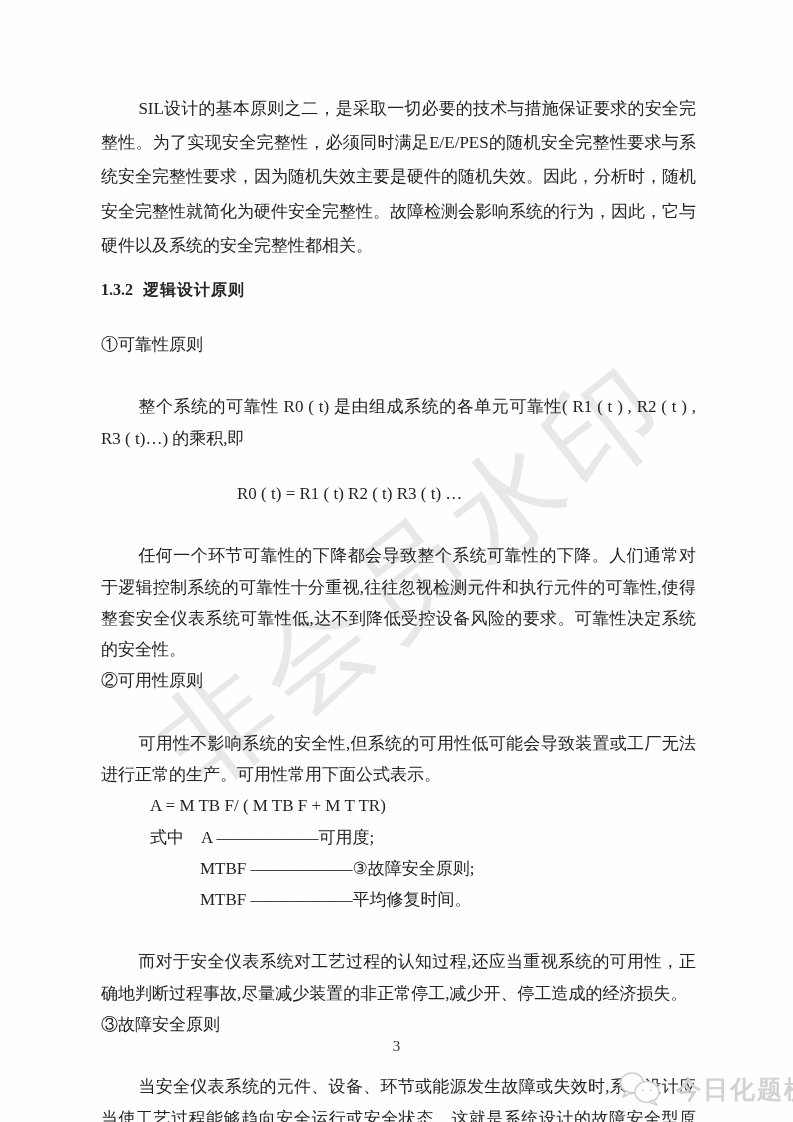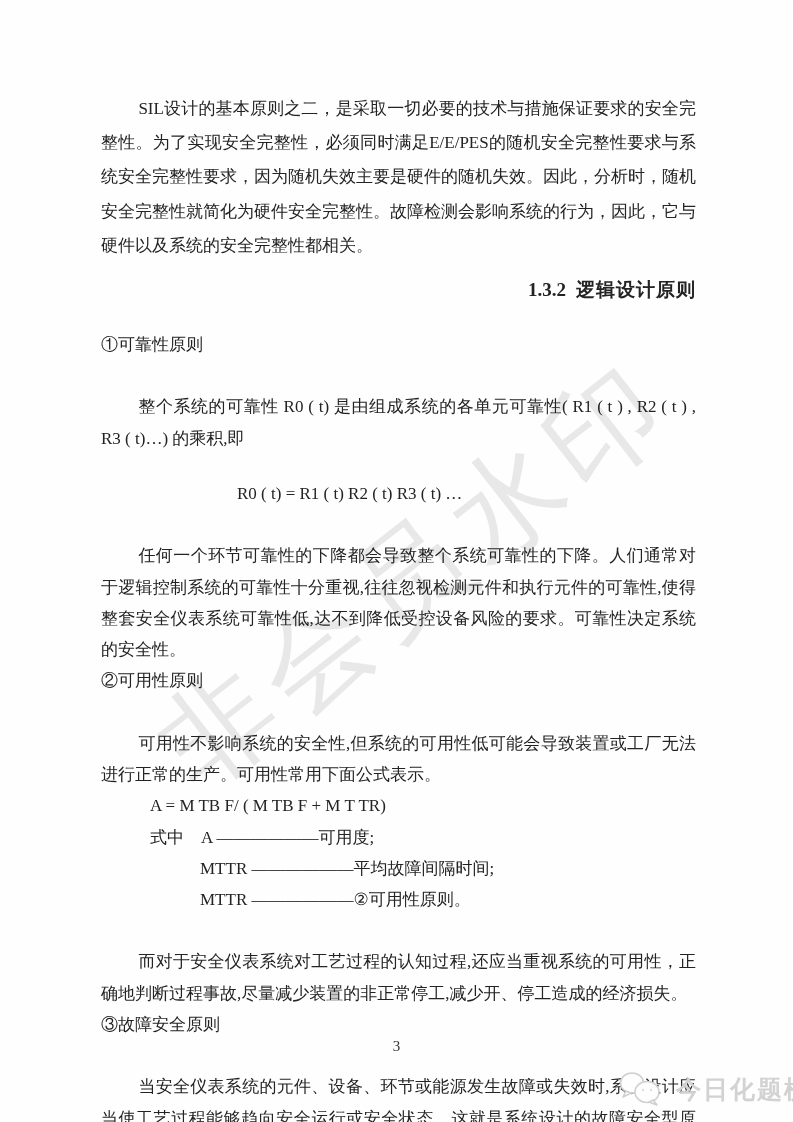--- a/index.html
+++ b/index.html
@@ -19,21 +19,21 @@
     pointer-events:none;
   }
   .content {
     position:absolute; left:101px; top:92px; width:595px;
     font-size:17px;
   }
   .intro {
     margin:0; line-height:34.2px; text-indent:2.2em; text-align:justify;
   }
   .heading {
-    margin:14px 0 0 0; font-size:19px; line-height:26px; font-weight:bold;text-align:right;
+    margin:14px 0 0 0; font-size:16px; line-height:26px; font-weight:bold;
   }
   .heading .h-num { font-family:"Liberation Serif","DejaVu Serif",serif; margin-right:10px; }
   .heading .h-title { font-family:"Liberation Sans","DejaVu Sans",sans-serif; letter-spacing:1px; }
   .body-blocks { margin-top:26px; }
   .blk { line-height:31.3px; margin:0; }
   .blk-label { text-indent:0; }
   .blk-para { text-indent:2.2em; text-align:justify;margin-top:31px; }
   .blk-formula_center { padding-left:136px;margin-top:24px; }
   .blk-formula { padding-left:49px; }
   .blk-def_first { padding-left:49px; }
@@ -69,22 +69,22 @@
 
     <div class="body-blocks" id="body-blocks">
         <div class="blk blk-label">①可靠性原则</div>
         <div class="blk blk-para">整个系统的可靠性 R0 ( t) 是由组成系统的各单元可靠性( R1 ( t ) , R2 ( t ) , R3 ( t)…) 的乘积,即</div>
         <div class="blk blk-formula_center">R0 ( t) = R1 ( t) R2 ( t) R3 ( t)  …</div>
         <div class="blk blk-para">任何一个环节可靠性的下降都会导致整个系统可靠性的下降。人们通常对于逻辑控制系统的可靠性十分重视,往往忽视检测元件和执行元件的可靠性,使得整套安全仪表系统可靠性低,达不到降低受控设备风险的要求。可靠性决定系统的安全性。</div>
         <div class="blk blk-label">②可用性原则</div>
         <div class="blk blk-para">可用性不影响系统的安全性,但系统的可用性低可能会导致装置或工厂无法进行正常的生产。可用性常用下面公式表示。</div>
         <div class="blk blk-formula">A = M TB F/ ( M TB F + M T TR)</div>
         <div class="blk blk-def_first">式中　A ——————可用度;</div>
-        <div class="blk blk-def">MTTR ——————平均故障间隔时间;</div>
-        <div class="blk blk-def">MTTR ——————②可用性原则。</div>
+        <div class="blk blk-def">MTBF ——————③故障安全原则;</div>
+        <div class="blk blk-def">MTBF ——————平均修复时间。</div>
         <div class="blk blk-para">而对于安全仪表系统对工艺过程的认知过程,还应当重视系统的可用性，正确地判断过程事故,尽量减少装置的非正常停工,减少开、停工造成的经济损失。</div>
         <div class="blk blk-label">③故障安全原则</div>
         <div class="blk blk-para">当安全仪表系统的元件、设备、环节或能源发生故障或失效时,系统设计应当使工艺过程能够趋向安全运行或安全状态。这就是系统设计的故障安全型原则。能否实现“故障安全”取决于工艺过程及安全仪表系统的设置。</div>
         <div class="blk blk-label">②可用性原则</div>
       </div>
   </div>
 
   <div class="page-number">3</div>
 
   <div class="brand">

